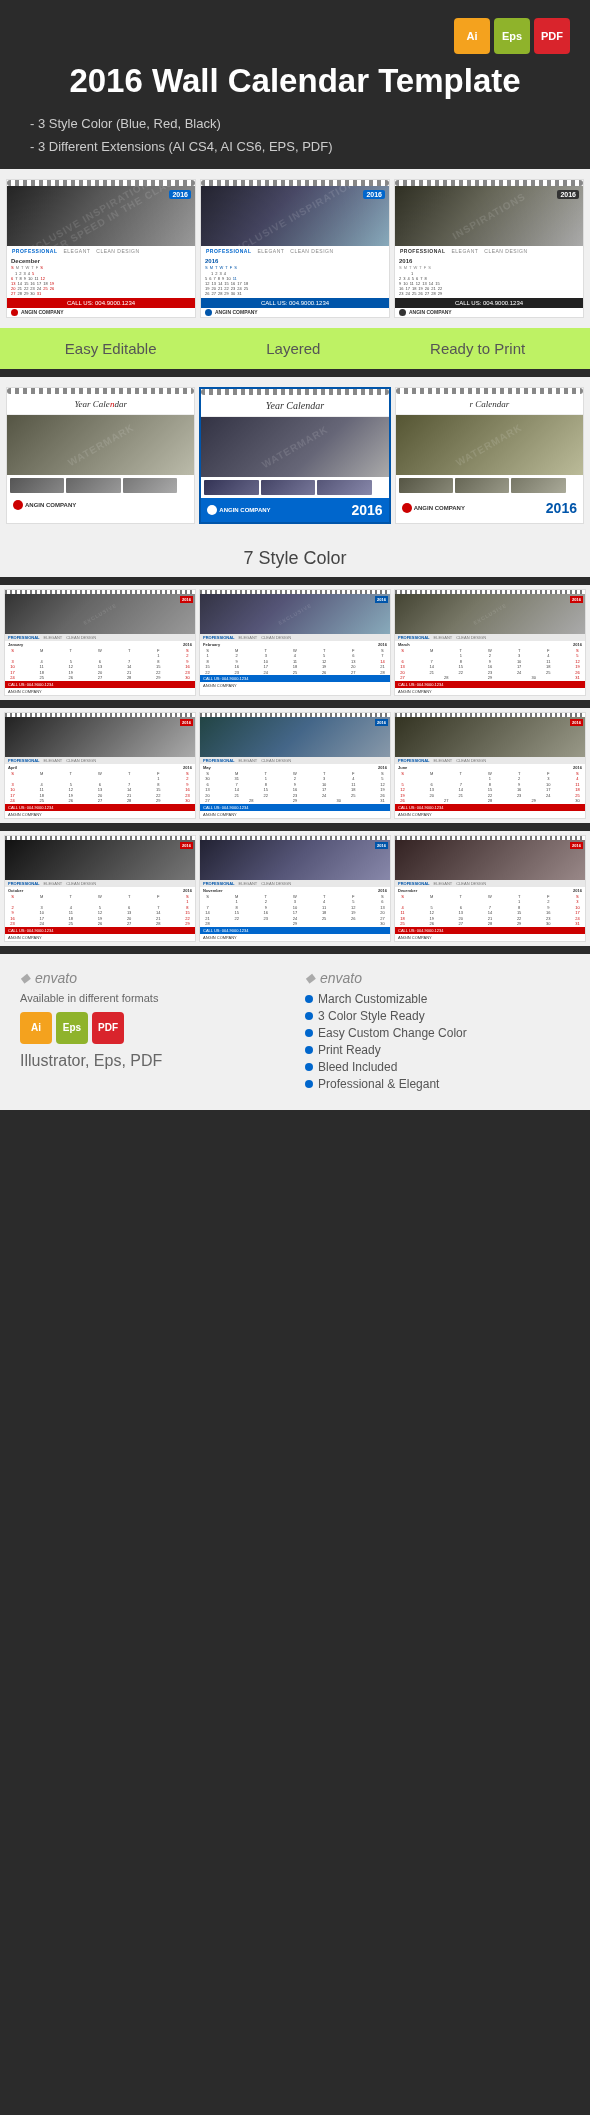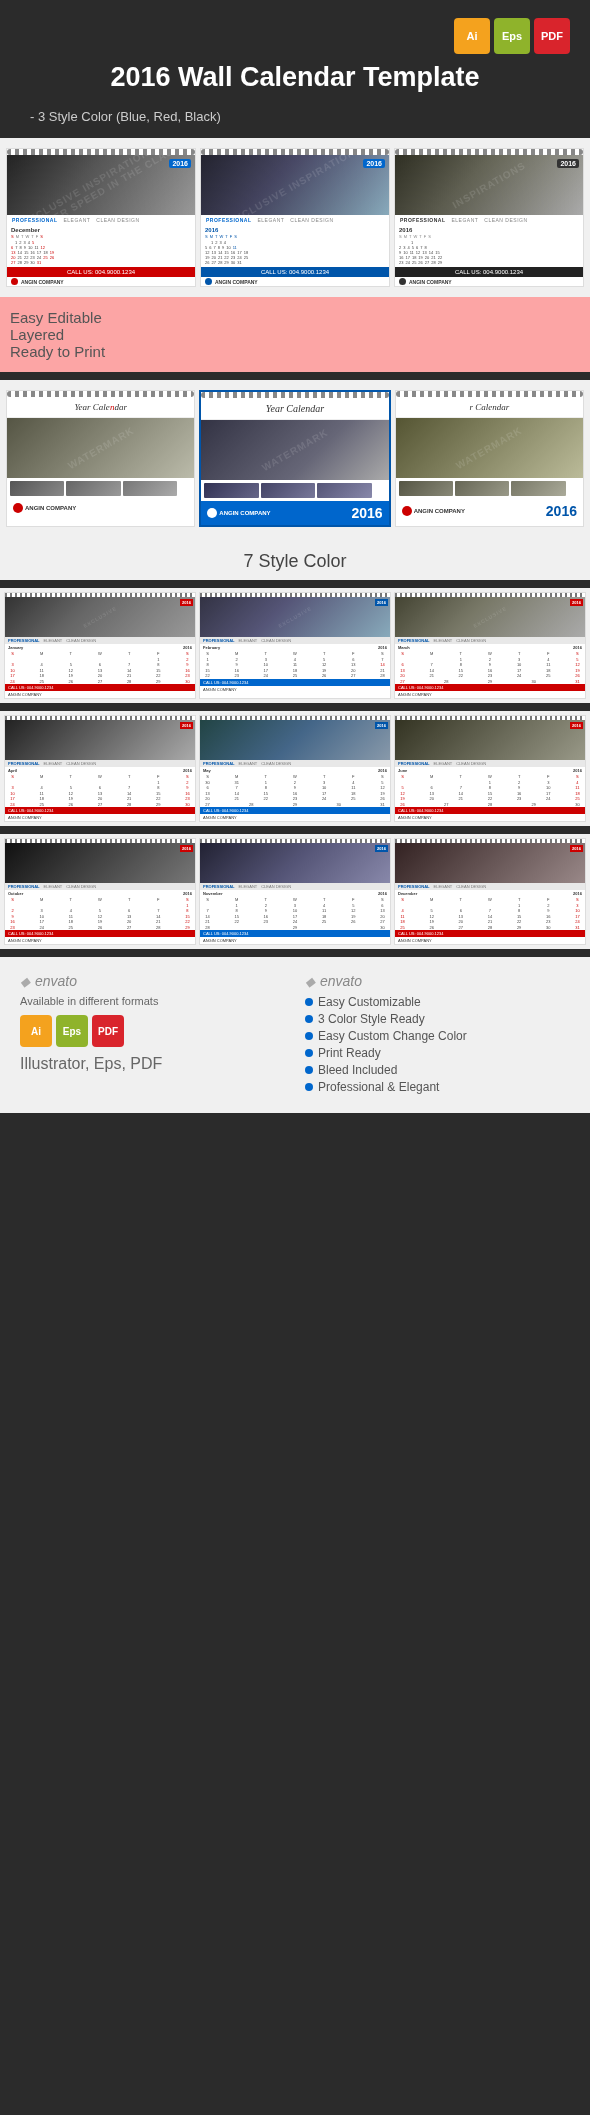--- a/index.html
+++ b/index.html
@@ -11,21 +11,21 @@
     }
 
     
     .header {
       background: #2b2b2b;
       text-align: center;
       padding: 18px 20px 10px;
     }
     .header-title {
       color: #fff;
-      font-size: 27px;
+      font-size: 33px;
       font-weight: bold;
       margin-bottom: 12px;
     }
     .header-badges {
       display: flex;
       justify-content: flex-end;
       align-items: center;
       margin-bottom: 8px;
       gap: 4px;
     }
@@ -131,23 +131,22 @@
       width: 100%;
       height: 6px;
       background: repeating-linear-gradient(90deg, #888 0px, #888 4px, transparent 4px, transparent 8px);
       border-radius: 3px;
     }
 
     
     .features-row {
       display: flex;
       justify-content: space-around;
-      background: #fca5a5;
+      background: #bef264;
       padding: 12px 10px;
-      flex-direction: column;
     }
     .feature-label {
       font-size: 15px;
       color: #555;
       font-weight: normal;
     }
 
     
     .section-title {
       text-align: center;
@@ -396,20 +395,21 @@
 
 <div class="header">
   <div class="header-badges">
     <div class="badge badge-ai">Ai</div>
     <div class="badge badge-eps">Eps</div>
     <div class="badge badge-pdf">PDF</div>
   </div>
   <div class="header-title">2016 Wall Calendar Template</div>
   <ul class="header-features">
     <li>3 Style Color (Blue, Red, Black)</li>
+    <li>3 Different Extensions (AI CS4, AI CS6, EPS, PDF)</li>
   </ul>
 </div>
 
 <div class="section" style="background:#f0f0f0; padding:6px;">
   <div class="preview-strip">
 
     <div class="calendar-preview">
       <div class="spiral"></div>
       <div class="cal-photo mc-photo-bg1" style="height:60px;">
         <div class="cal-year-badge">2016</div>
@@ -1397,21 +1397,21 @@
   </div>
 
   <div class="bottom-right">
     <div class="envato-badge">
       <span style="font-size:13px;color:#aaa;font-style:italic;">◆</span>
       <span class="envato-logo">envato</span>
     </div>
     <ul class="feature-list">
       <li>
         <div class="bullet-blue"></div>
-        <span>Easy Customizable</span>
+        <span>March Customizable</span>
       </li>
       <li>
         <div class="bullet-blue"></div>
         <span>3 Color Style Ready</span>
       </li>
       <li>
         <div class="bullet-blue"></div>
         <span>Easy Custom Change Color</span>
       </li>
       <li>

